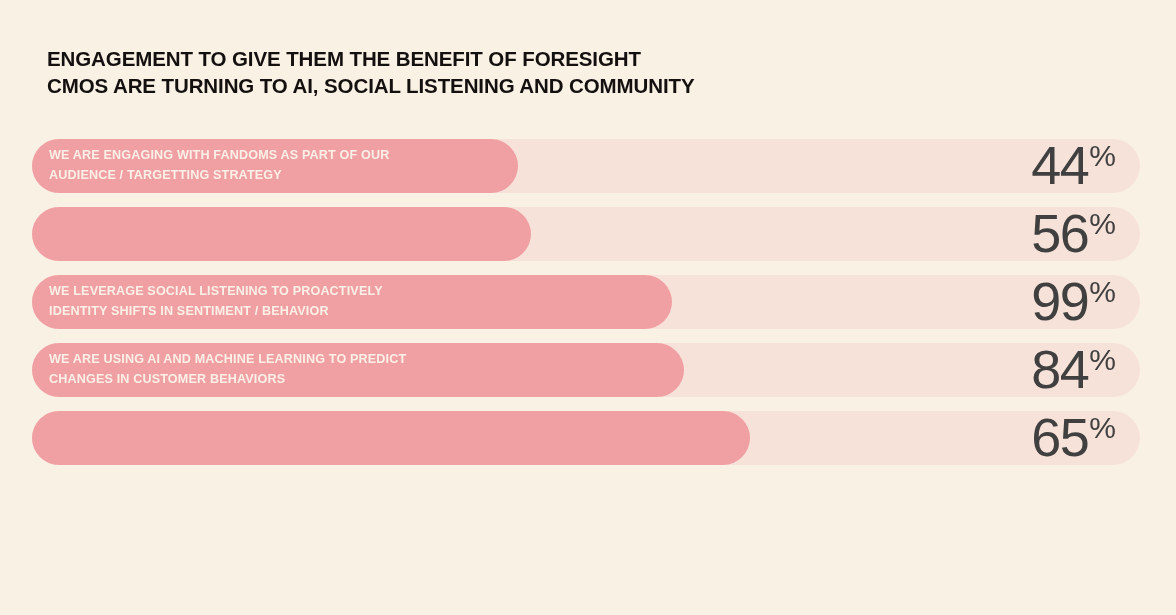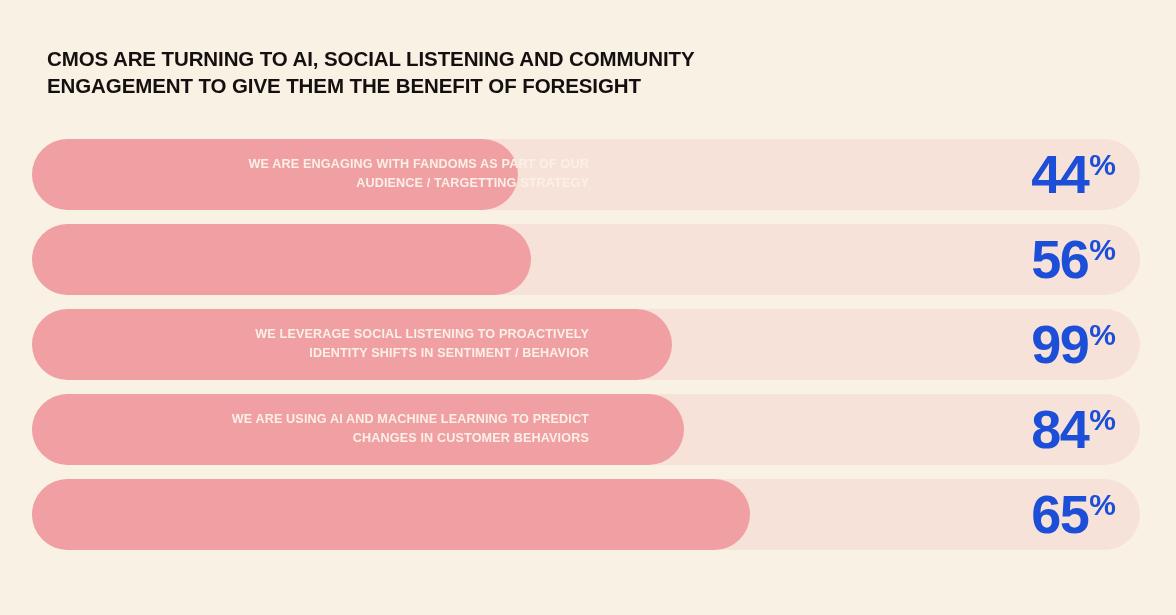--- a/index.html
+++ b/index.html
@@ -41,23 +41,22 @@
   
   .chart {
     position: absolute;
     left: 32px;
     top: 139px;
     width: 1108px;
   }
 
   .bar-row {
     position: relative;
-    height: 71px;
+    height: 54px;
     margin-bottom: 14px;
-    text-align: right;
   }
   .bar-row:last-child { margin-bottom: 0; }
 
   .bar-track {
     position: absolute;
     left: 0;
     top: 0;
     width: 100%;
     height: 100%;
     background: #f7e2d9;
@@ -89,22 +88,22 @@
     text-transform: uppercase;
     white-space: pre-line;
     z-index: 2;
   }
 
   .bar-value {
     position: absolute;
     right: 25px;
     top: 50%;
     transform: translateY(-50%);
-    color: #1d4ed8;
-    font-weight: 700;
+    color: #404040;
+    font-weight: 400;
     line-height: 1;
     letter-spacing: -1.5px;
     z-index: 2;
     display: flex;
     align-items: flex-start;
     margin-left: 24px;
   }
   .bar-value .num {
     font-size: 54px;
     line-height: 0.84;
@@ -115,22 +114,22 @@
     letter-spacing: -1px;
     margin-left: 1px;
   }
 </style>
 </head>
 <body>
 
 <div class="infographic">
 
   <h1 class="title">
+    <span class="title-line">ENGAGEMENT TO GIVE THEM THE BENEFIT OF FORESIGHT</span>
     <span class="title-line">CMOS ARE TURNING TO AI, SOCIAL LISTENING AND COMMUNITY</span>
-    <span class="title-line">ENGAGEMENT TO GIVE THEM THE BENEFIT OF FORESIGHT</span>
   </h1>
 
   <div class="chart">
 
     <div class="bar-row">
       <div class="bar-track"></div>
       <div class="bar-fill" style="width: 43.9%;"></div>
       <div class="bar-label">WE ARE ENGAGING WITH FANDOMS AS PART OF OUR
 AUDIENCE / TARGETTING STRATEGY</div>
       <div class="bar-value">

